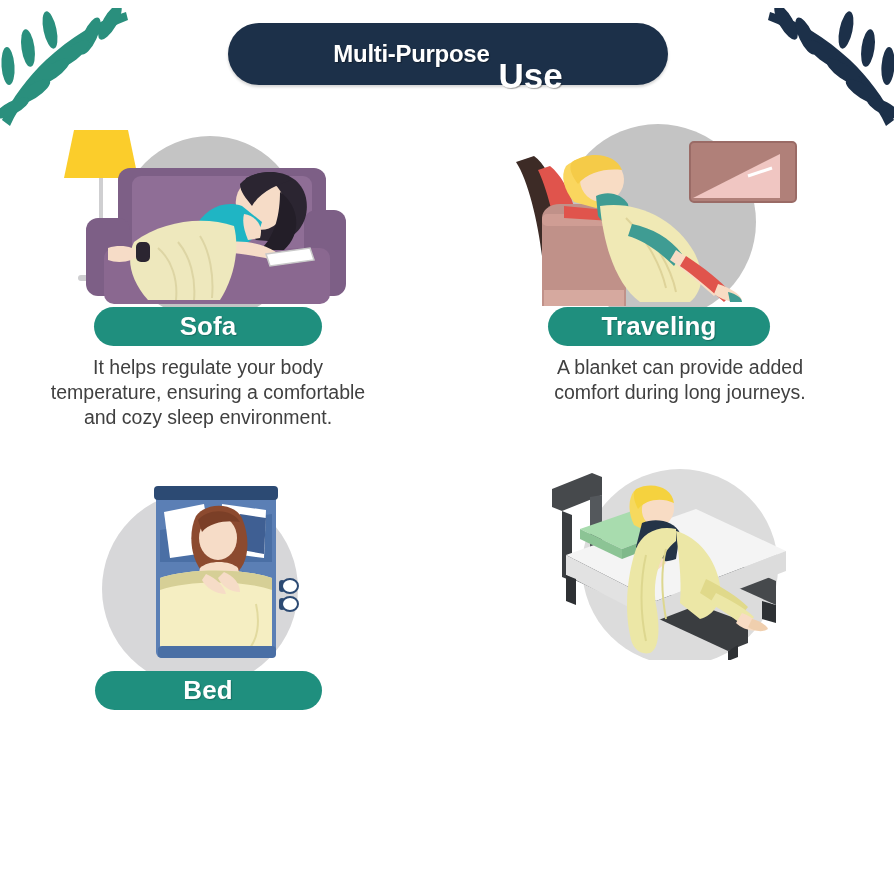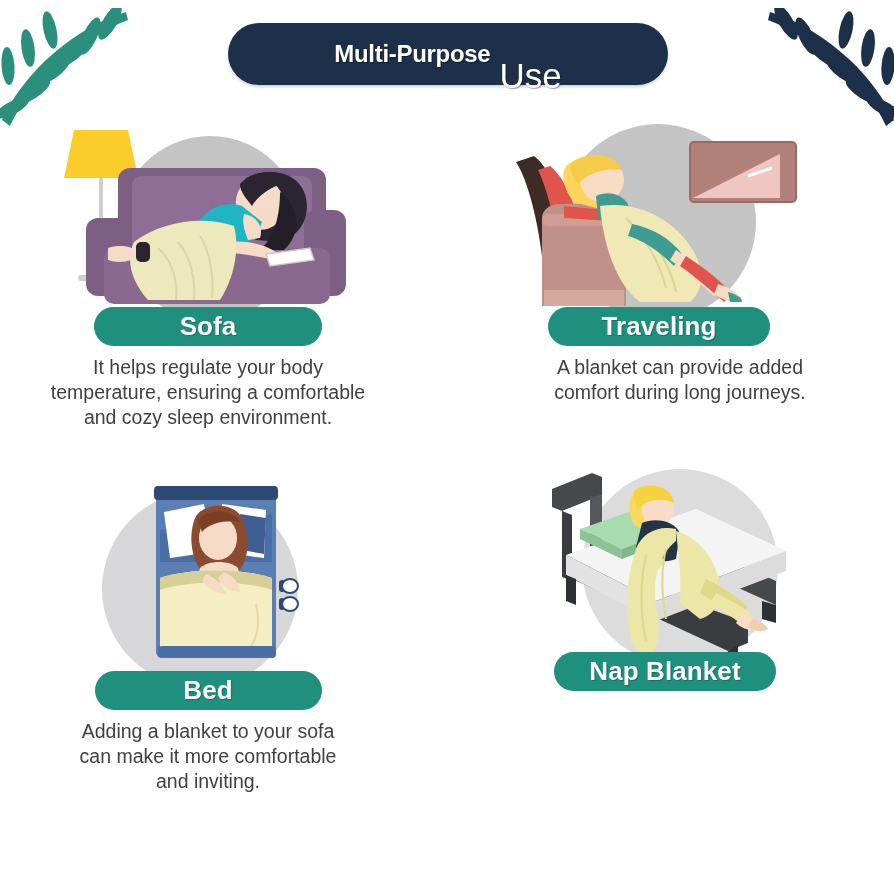--- a/index.html
+++ b/index.html
@@ -46,21 +46,21 @@
   #title-pill .t-strong {
     color: #ffffff;
     font-size: 24px;
     font-weight: bold;
     letter-spacing: -0.3px;
     text-shadow: 1px 1px 1px rgba(0,0,0,0.35);
   }
   #title-pill .t-light {
     color: #ffffff;
     font-size: 35px;
-    font-weight: normal;
+    font-weight: bold;
     margin-left: 9px;
     text-shadow: 1px 1px 1px rgba(0,0,0,0.35);
     margin-top: 44px;
   }
 
   
   .card {
     position: absolute;
     width: 400px;
   }
@@ -297,23 +297,20 @@
           <rect x="271" y="106" width="6" height="12" rx="3"></rect>
           <ellipse cx="282" cy="112" rx="8" ry="7" fill="#ffffff" stroke="#2c4a73" stroke-width="2"></ellipse>
           <rect x="271" y="124" width="6" height="12" rx="3"></rect>
           <ellipse cx="282" cy="130" rx="8" ry="7" fill="#ffffff" stroke="#2c4a73" stroke-width="2"></ellipse>
         </g>
       </svg>
     </div>
     <div class="label-pill">
       <span class="label-text">Bed</span>
     </div>
-    <div class="desc">Adding a blanket to your sofa
-can make it more comfortable
-and inviting.</div>
   </div>
 
   <div class="card" id="card-3">
     <div class="art-wrap">
       <svg class="art-svg" viewBox="0 0 400 205">
         <circle cx="200" cy="112" r="98" fill="#dcdcdc"></circle>
 
         <path d="M72 34 L112 18 L122 22 L122 40 L82 56 L72 52 Z" fill="#46494c"></path>
         <path d="M82 56 L92 60 L92 126 L82 122 Z" fill="#3a3d40"></path>
         <path d="M110 42 L122 40 L122 110 L110 112 Z" fill="#54585c"></path>
@@ -350,18 +347,15 @@
         <path d="M262 158 C272 162 280 168 282 174 C274 178 262 174 256 168 Z" fill="#f8dcc4"></path>
         <path d="M272 164 C280 166 286 170 288 174 C282 178 274 176 268 172 Z" fill="#f0cfae"></path>
 
         <path d="M196 74 C178 70 162 78 156 94 C148 118 144 150 150 180 C152 194 160 200 170 198 C180 194 180 170 176 150 C172 124 180 98 196 86 Z" fill="#ece7a6"></path>
         <path d="M166 100 C160 126 160 158 166 186" stroke="#ddd78f" stroke-width="2" fill="none"></path>
         <path d="M186 94 C180 118 182 142 186 164" stroke="#ddd78f" stroke-width="2" fill="none"></path>
 
         <path d="M86 120 L96 124 L96 150 L86 146 Z" fill="#2e3134"></path>
       </svg>
     </div>
-    <div class="label-pill">
-      <span class="label-text">Nap Blanket</span>
-    </div>
   </div>
 
 </div>
 
 </body></html>

